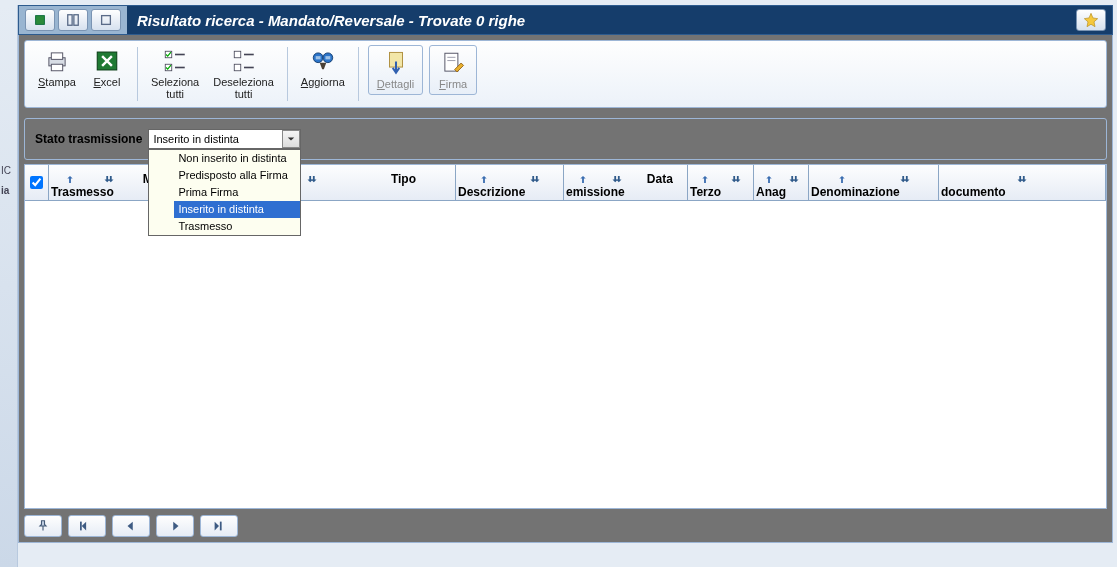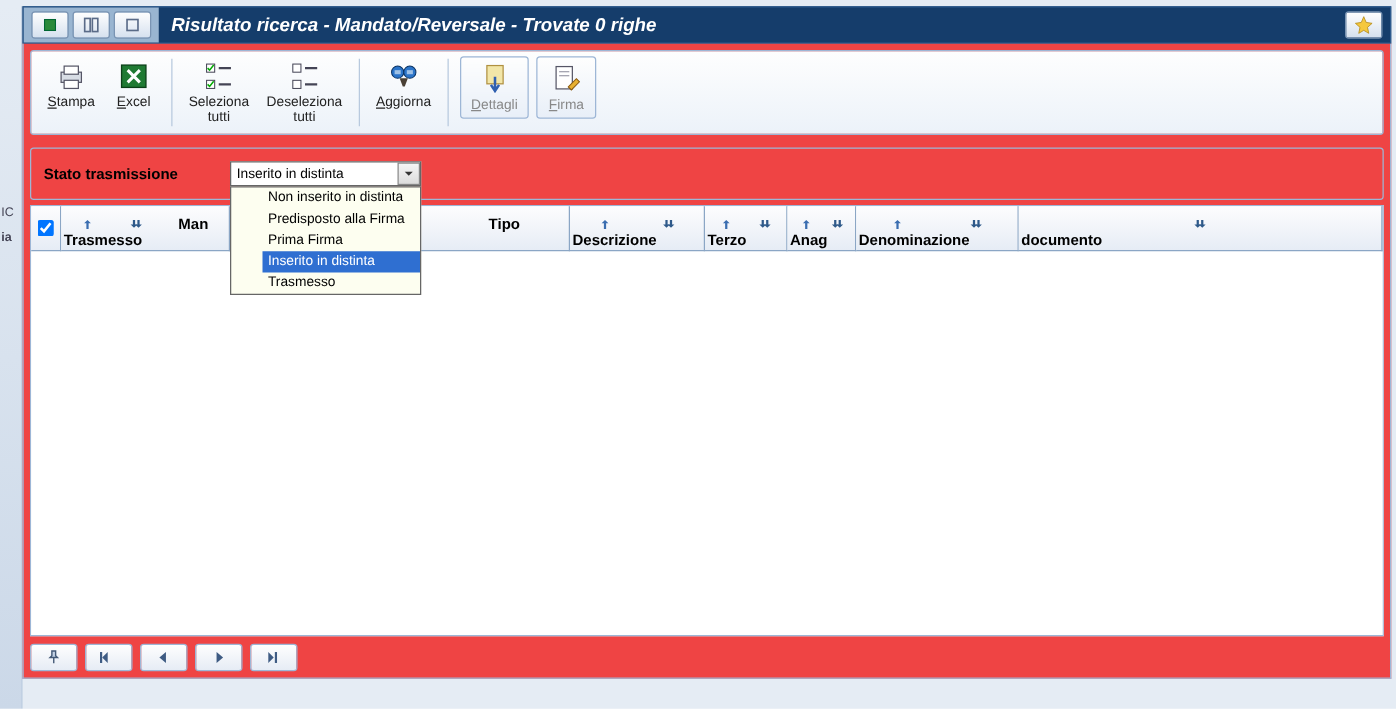--- a/index.html
+++ b/index.html
@@ -8,32 +8,32 @@
 .outer { position:absolute; left:18px; top:5px; right:4px;border-radius:13px; }
 
 .titlebar { display:flex; align-items:center; background:#153d6b; border:1px solid #2d5b8e; }
 .titlebar .winbtns { display:flex; gap:3px; padding:3px 6px; background:#99b5d1; }
 .winbtn { width:30px; height:22px; background:linear-gradient(#fefefe,#d6e1ef); border:1px solid #7a94b3; border-radius:3px; display:flex; align-items:center; justify-content:center; cursor:pointer; }
 .winbtn svg { width:14px; height:14px; }
 .titlebar .title { color:#fff; font-weight:bold; font-style:italic; font-size:15px; padding:4px 10px; flex:1; }
 .star { width:30px; height:22px; margin-right:6px; background:linear-gradient(#fefefe,#d6e1ef); border:1px solid #7a94b3; border-radius:3px; display:flex; align-items:center; justify-content:center; cursor:pointer;}
 .star svg { width:16px; height:16px; }
 
-.content { background:#ef4444; border:1px solid #9db6d6; border-top:none; padding:5px; }
+.content { background:#737373; border:1px solid #9db6d6; border-top:none; padding:5px; }
 
 .toolbar { display:flex; align-items:flex-start; padding:4px 6px; border:1px solid #9db6d6; border-radius:3px; background:linear-gradient(#fefefe,#ecf2f9); }
 .tool { display:flex; flex-direction:column; align-items:center; padding:2px 6px; cursor:pointer; border:1px solid transparent; border-radius:3px; min-width:48px;}
 .tool.boxed { border:1px solid #9db6d6; background:linear-gradient(#fefefe,#e8eff8); padding:4px 8px; margin:0 3px; }
 .tool .lbl { font-size:11px; color:#222; text-align:center; margin-top:2px; line-height:12px; }
 .tool .lbl.disabled { color:#888; }
 .tool svg { width:26px; height:26px; }
 .vsep { width:1px; align-self:stretch; margin:2px 6px; background:#b8c9de; }
 .u { text-decoration: underline; }
 
-.filterbar { margin-top:10px; padding:10px 6px; border:1px solid #9db6d6; border-radius:3px; display:flex; align-items:center;gap:36px; }
+.filterbar { margin-top:10px; padding:10px 6px; border:1px solid #9db6d6; border-radius:3px; display:flex; align-items:center; }
 .filterbar .flabel { font-size:12px; font-weight:bold; margin-right:6px; margin-left:4px;}
 .dropdown { position:relative; }
 .dropdown .dsel { width:153px; height:20px; border:1px solid #666; background:#fff; display:flex; align-items:center; font-size:11px; padding-left:4px; cursor:pointer; }
 .dropdown .darrow { width:18px; height:18px; border:1px solid #888; background:linear-gradient(#f5f5f5,#dcdcdc); display:flex; align-items:center; justify-content:center; position:absolute; right:1px; top:1px; }
 .dropdown .dlist { position:absolute; left:0; top:20px; width:153px; border:1px solid #666; background:#fdfef0; z-index:10;padding-left:25px; }
 .dropdown .ditem { font-size:11px; padding:1px 4px; line-height:15px; cursor:pointer; }
 .dropdown .ditem.sel { background:#2f6fd1; color:#fff; }
 
 .tablewrap { margin-top:4px; border:1px solid #9db6d6; height:345px; position:relative; background:#fff; }
 .theadrow { display:flex; height:36px; }
@@ -212,20 +212,33 @@
               <svg viewBox="0 0 10 10">
                 <path d="M5 1 L8 4 L6 4 L6 9 L4 9 L4 4 L2 4 Z" fill="#3a6db0"></path>
               </svg>
               <svg viewBox="0 0 10 10">
                 <path d="M3 8 L0 5 L2 5 L2 1 L4 1 L4 5 L6 5 Z" fill="#2f5a8a"></path>
                 <path d="M7 8 L4 5 L6 5 L6 1 L8 1 L8 5 L10 5 Z" fill="#2f5a8a"></path>
               </svg>
             </div>
           <div class="thlabel">Descrizione</div>
         </div>
+        <div class="th" style="width:124px">
+          <div class="thsort">
+              <svg viewBox="0 0 10 10">
+                <path d="M5 1 L8 4 L6 4 L6 9 L4 9 L4 4 L2 4 Z" fill="#3a6db0"></path>
+              </svg>
+              <svg viewBox="0 0 10 10">
+                <path d="M3 8 L0 5 L2 5 L2 1 L4 1 L4 5 L6 5 Z" fill="#2f5a8a"></path>
+                <path d="M7 8 L4 5 L6 5 L6 1 L8 1 L8 5 L10 5 Z" fill="#2f5a8a"></path>
+              </svg>
+              <span class="thlabel">Data</span>
+            </div>
+          <div class="thlabel">emissione</div>
+        </div>
         <div class="th" style="width:66px">
           <div class="thsort">
               <svg viewBox="0 0 10 10">
                 <path d="M5 1 L8 4 L6 4 L6 9 L4 9 L4 4 L2 4 Z" fill="#3a6db0"></path>
               </svg>
               <svg viewBox="0 0 10 10">
                 <path d="M3 8 L0 5 L2 5 L2 1 L4 1 L4 5 L6 5 Z" fill="#2f5a8a"></path>
                 <path d="M7 8 L4 5 L6 5 L6 1 L8 1 L8 5 L10 5 Z" fill="#2f5a8a"></path>
               </svg>
             </div>

